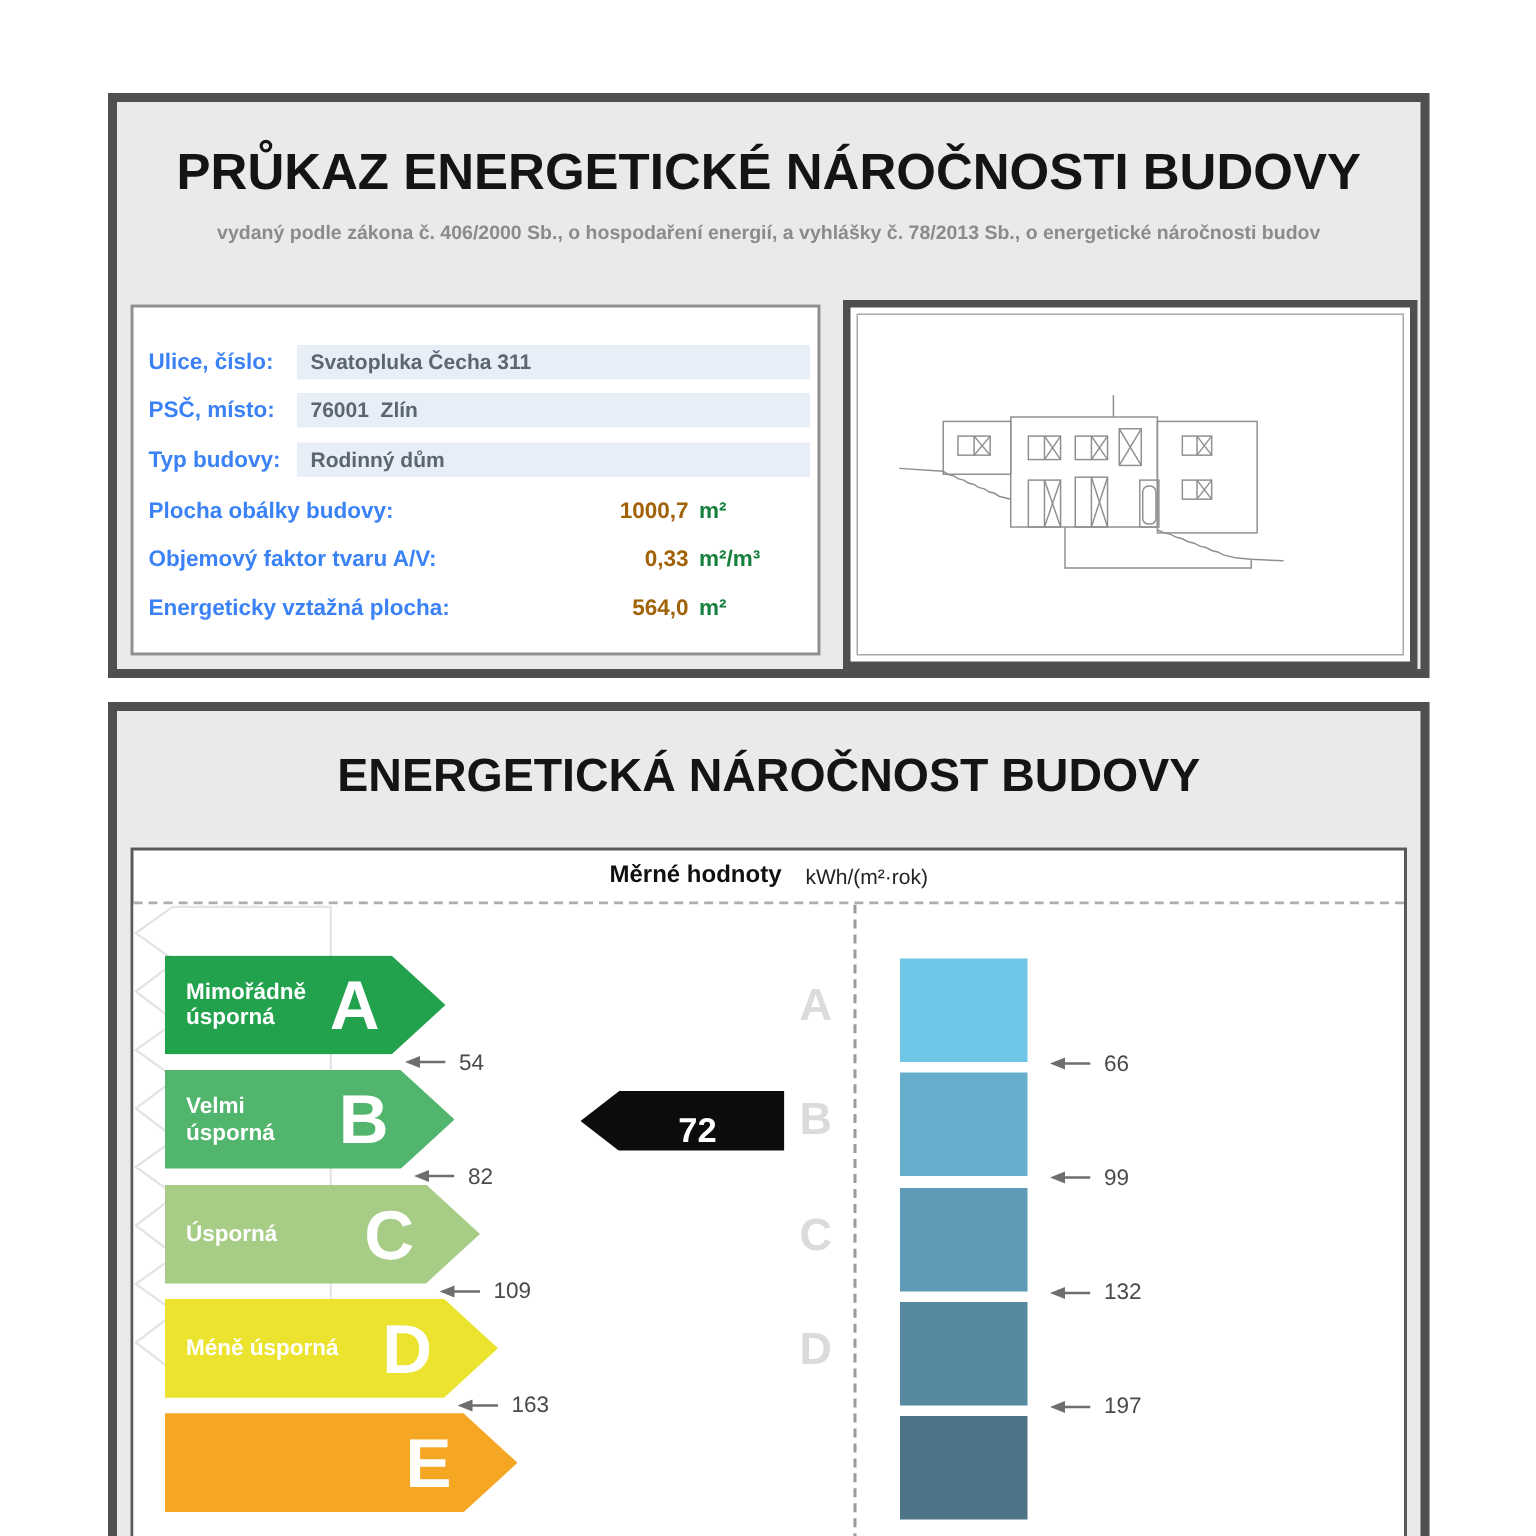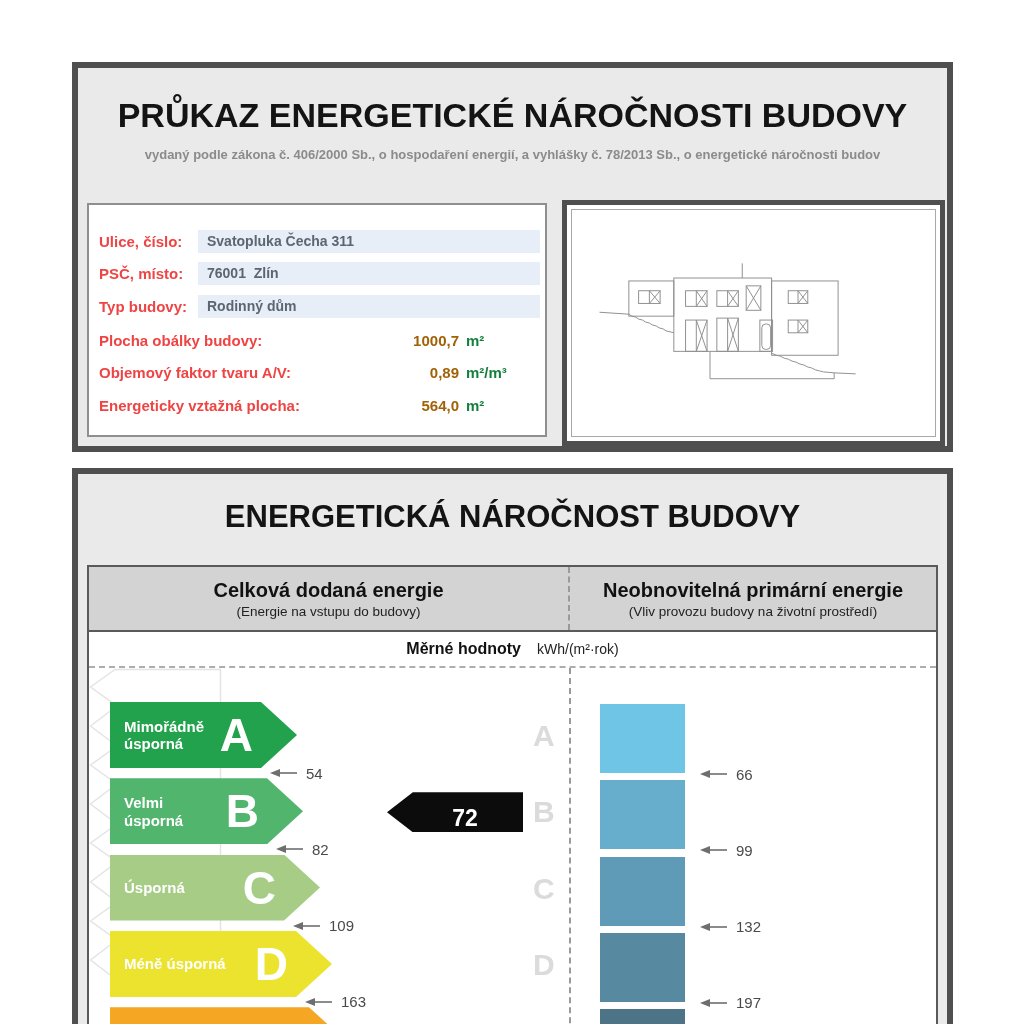--- a/index.html
+++ b/index.html
@@ -10,21 +10,21 @@
   #frame2{top:468px;height:706px;}
 
   
   .p1-title{position:absolute;top:28px;left:0;right:0;text-align:center;
             font-size:34px;font-weight:bold;color:#141414;letter-spacing:0px;white-space:nowrap;}
   .p1-sub{position:absolute;top:79px;left:0;right:0;text-align:center;
           font-size:13px;font-weight:bold;color:#8b8b8b;}
   .fields-box{position:absolute;left:9px;top:135px;width:460px;height:234px;
               background:#fff;border:2px solid #8f8f8f;box-sizing:border-box;}
   .f-row{position:absolute;left:10px;right:6px;height:24px;}
-  .f-label{position:absolute;left:0;top:3px;font-size:15px;font-weight:bold;color:#ef4444;white-space:nowrap;}
+  .f-label{position:absolute;left:0;top:3px;font-size:15px;font-weight:bold;color:#3b82f6;white-space:nowrap;}
   .f-input{position:absolute;left:99px;top:0;width:342px;height:23px;background:#e8eef7;
            color:#5b6673;font-size:14px;line-height:23px;padding:0 9px;box-sizing:border-box;white-space:pre;font-weight:bold;}
   .f-num{position:absolute;left:0;top:3px;width:360px;text-align:right;font-size:15px;font-weight:bold;color:#a16207;}
   .f-unit{position:absolute;left:367px;top:3px;font-size:15px;font-weight:bold;color:#15803d;white-space:nowrap;}
   .house-box{position:absolute;left:484px;top:132px;width:383px;height:246px;
              border:5px solid #4f4f4f;background:#fff;padding:4px;box-sizing:border-box;}
   .house-inner{width:100%;height:100%;border:1px solid #a8a8a8;box-sizing:border-box;
                display:flex;align-items:center;justify-content:center;background:#fff;}
 
   
@@ -79,21 +79,21 @@
         <span class="f-label">Typ budovy:</span>
         <div class="f-input">Rodinný dům</div>
       </div>
       <div class="f-row" style="top:124px">
         <span class="f-label">Plocha obálky budovy:</span>
         <span class="f-num">1000,7</span>
         <span class="f-unit">m²</span>
       </div>
       <div class="f-row" style="top:156px">
         <span class="f-label">Objemový faktor tvaru A/V:</span>
-        <span class="f-num">0,89</span>
+        <span class="f-num">0,33</span>
         <span class="f-unit">m²/m³</span>
       </div>
       <div class="f-row" style="top:189px">
         <span class="f-label">Energeticky vztažná plocha:</span>
         <span class="f-num">564,0</span>
         <span class="f-unit">m²</span>
       </div>
     </div>
 
     <div class="house-box">
@@ -152,30 +152,20 @@
           </g>
         </svg>
       </div>
     </div>
   </div>
 
   <div class="frame" id="frame2">
     <div class="p2-title">ENERGETICKÁ NÁROČNOST BUDOVY</div>
 
     <div class="etable">
-      <div class="thead">
-        <div class="th-cell th-left">
-          <div class="th-title">Celková dodaná energie</div>
-          <div class="th-sub">(Energie na vstupu do budovy)</div>
-        </div>
-        <div class="th-cell th-right">
-          <div class="th-title">Neobnovitelná primární energie</div>
-          <div class="th-sub">(Vliv provozu budovy na životní prostředí)</div>
-        </div>
-      </div>
       <div class="units-row">
         <span class="units-label">Měrné hodnoty</span>
         <span class="units-val">kWh/(m²·rok)</span>
       </div>
       <div class="scales" id="scales">
         <div class="v-dash"></div>
       <div class="cls-arrow" style="left: 21px; top: 34px; width: 187px; height: 66px; background: rgb(35, 162, 77);">
             <span class="cls-label">Mimořádně
 úsporná</span>
             <span class="cls-letter">A</span>

